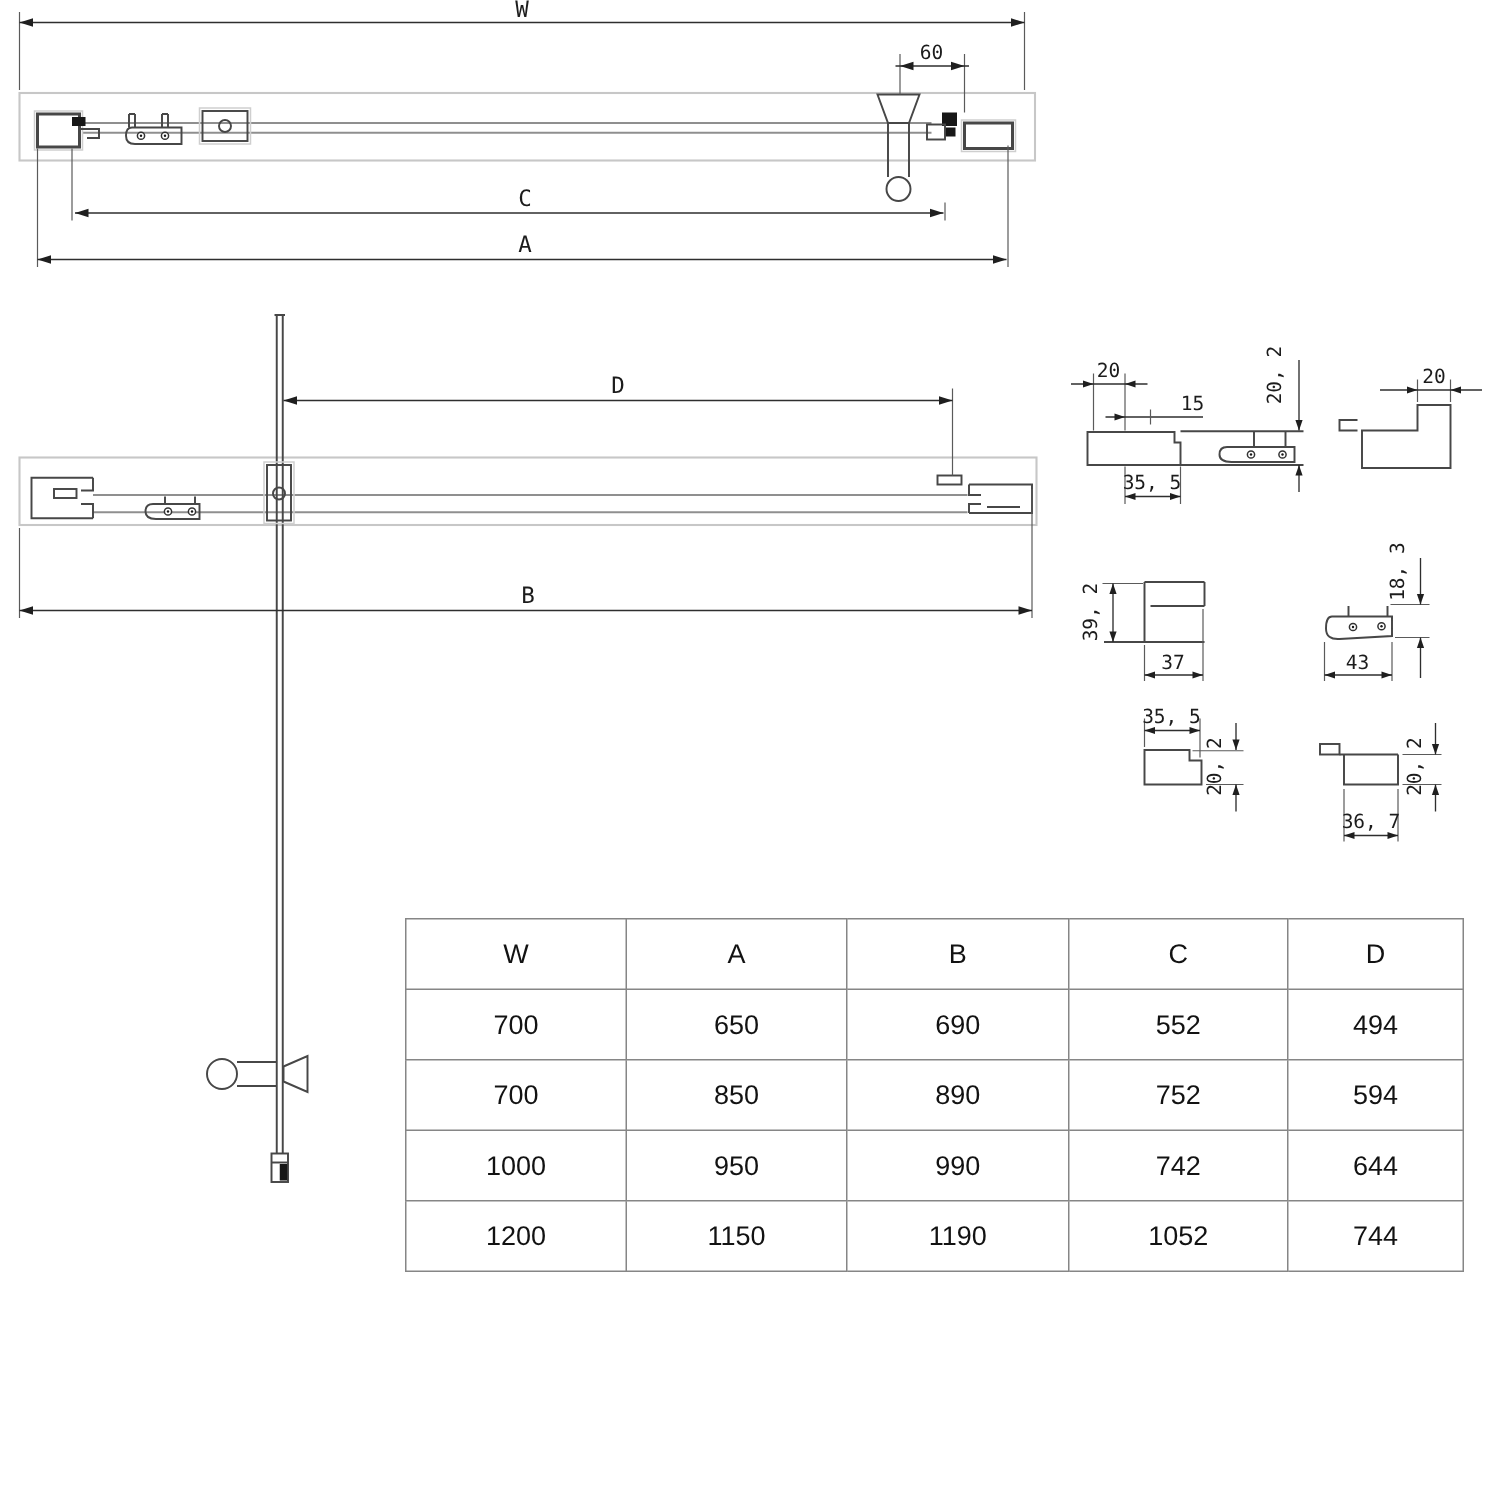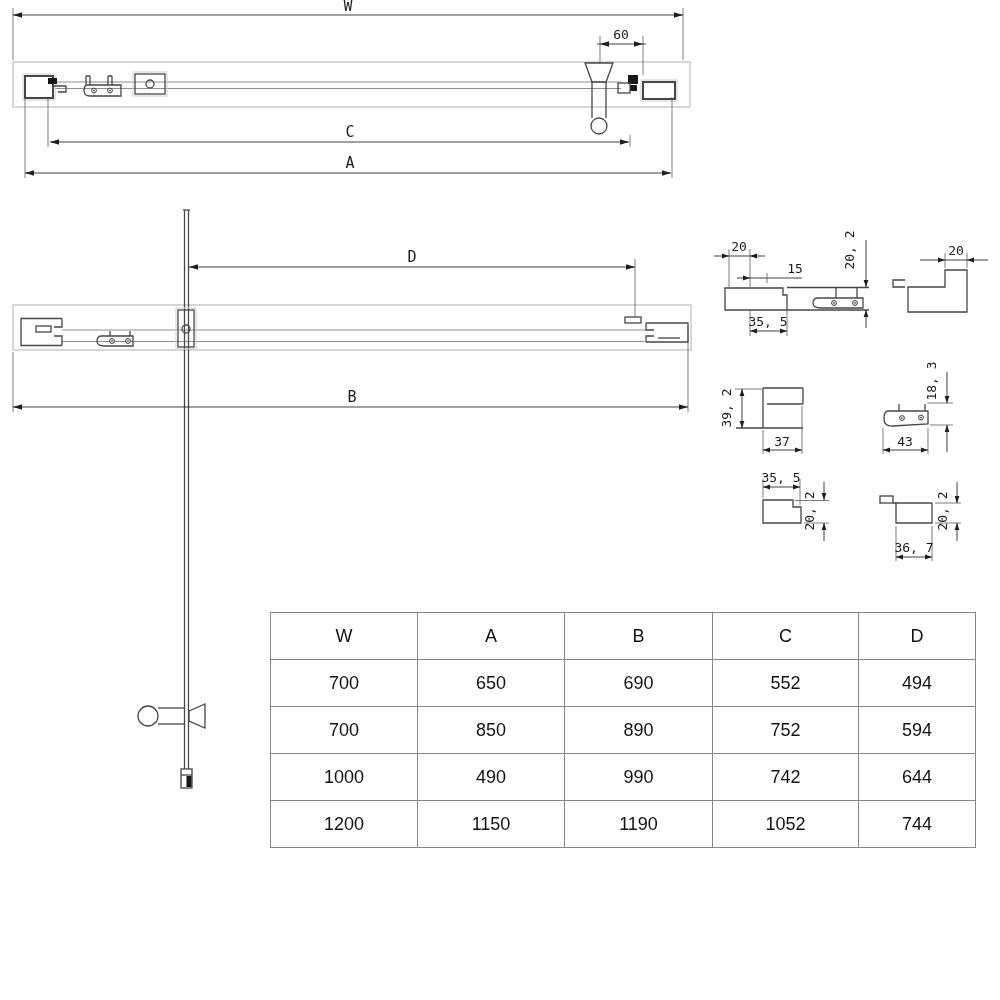--- a/index.html
+++ b/index.html
@@ -344,21 +344,21 @@
       </tr>
       <tr>
         <td>700</td>
         <td>850</td>
         <td>890</td>
         <td>752</td>
         <td>594</td>
       </tr>
       <tr>
         <td>1000</td>
-        <td>490</td>
+        <td>950</td>
         <td>990</td>
         <td>742</td>
         <td>644</td>
       </tr>
       <tr>
         <td>1200</td>
         <td>1150</td>
         <td>1190</td>
         <td>1052</td>
         <td>744</td>

